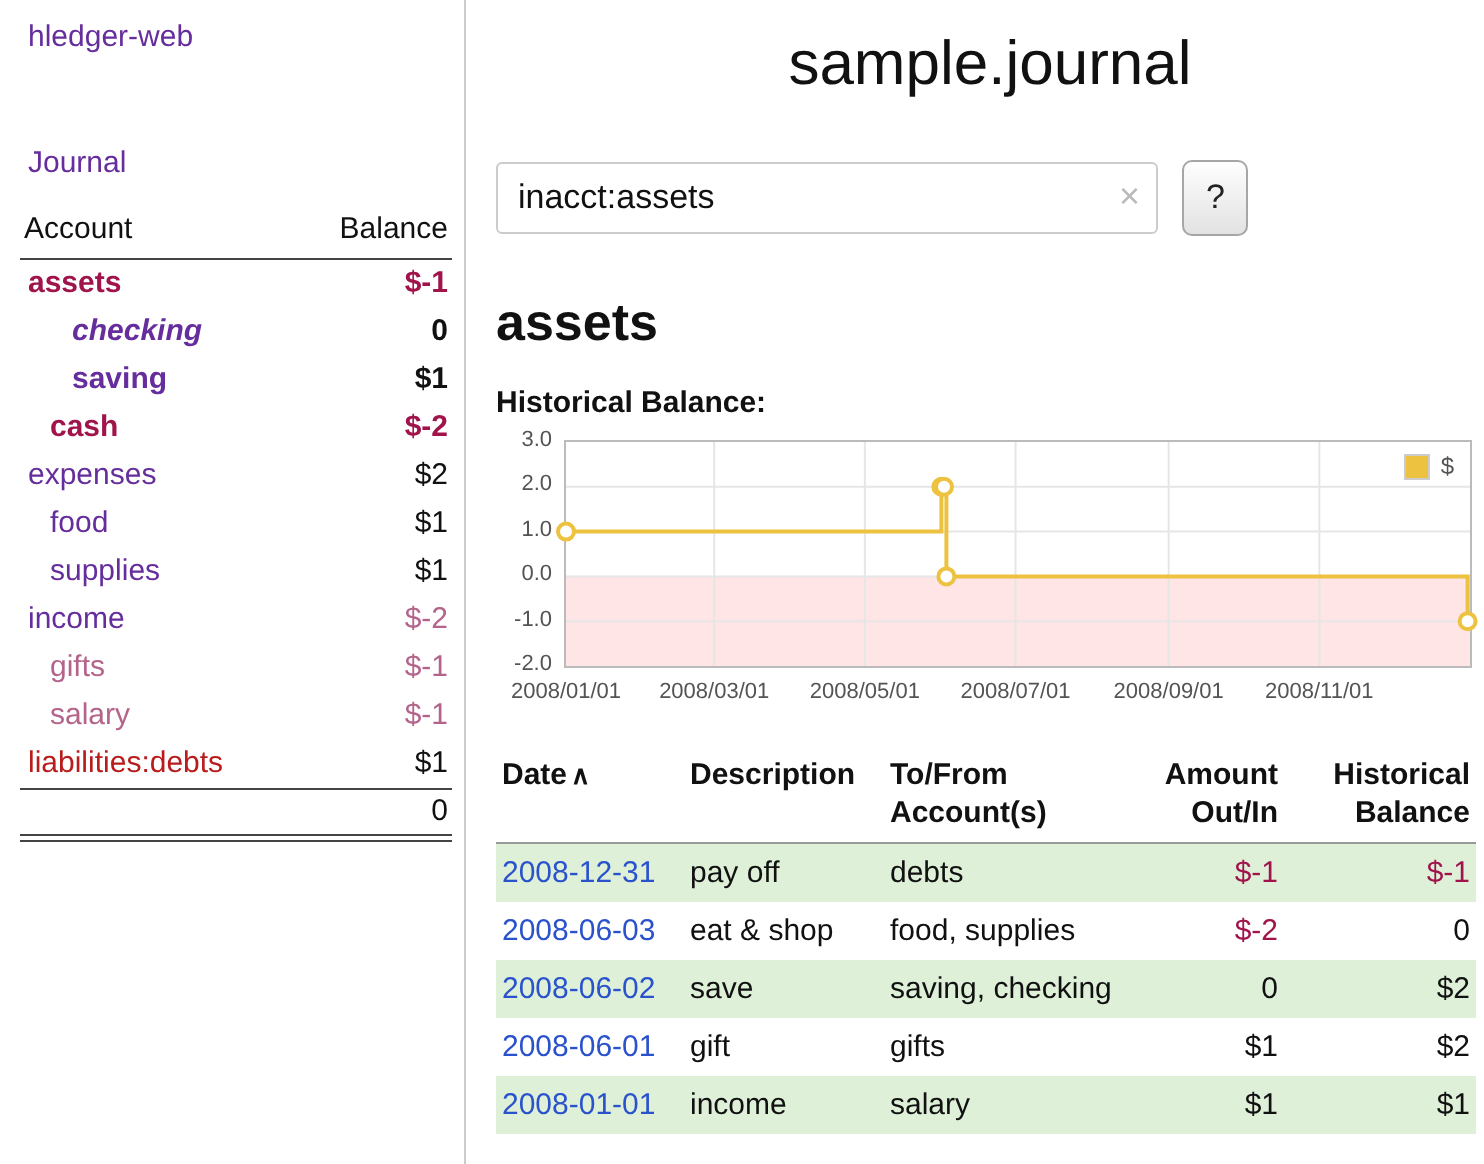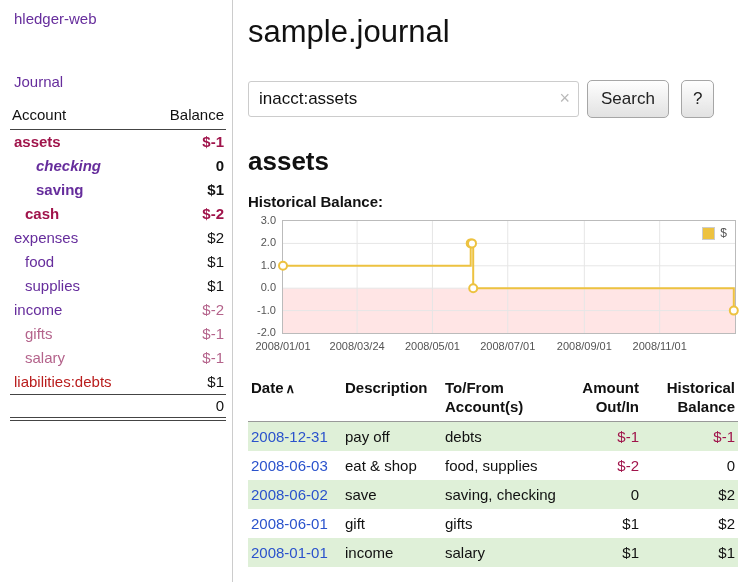--- a/index.html
+++ b/index.html
@@ -17,21 +17,21 @@
   .accounts thead th.acct-h { text-align:left; }
   .accounts thead th.bal-h { text-align:right; }
   .accounts td { padding:3px 2px; line-height:18px; }
   .acct-bal { text-align:right; }
   .bold { font-weight:bold; }
   .acctlink { text-decoration:none; }
   .accounts tfoot td { border-top:1px solid #444; border-bottom:4px double #444; padding:2px; }
 
   
   .main { flex:1; padding:10px 0 0 15px; }
-  h1.title { font-size:31px; font-weight:normal; margin:4px 0 0 0; }
+  h1.title { font-size:31px; font-weight:normal; margin:4px 0 0 0;text-align:center; }
   .search-row { display:flex; align-items:center; margin-top:30px; }
   .search-wrap { position:relative; }
   .search-input { width:331px; height:36px; font-size:17px; font-family:inherit; padding:0 30px 0 10px;
                   border:1px solid #ccc; border-radius:3px; color:#111; }
   .clear-icon { position:absolute; right:9px; top:7px; font-size:18px; color:#b9b9b9; cursor:pointer; }
   .btn { height:38px; font-size:17px; font-family:inherit; color:#222;
          background:linear-gradient(#fefefe,#e2e2e2); border:1px solid #a6a6a6; border-radius:5px; cursor:pointer; }
   .btn.search { margin-left:8px; padding:0 13px; }
   .btn.help { margin-left:12px; padding:0 11px; }
   h2.acct-heading { font-size:26px; font-weight:bold; margin:28px 0 0 0; }
@@ -133,21 +133,20 @@
   </aside>
 
   <main class="main">
     <h1 class="title">sample.journal</h1>
 
     <div class="search-row">
       <div class="search-wrap">
         <input class="search-input" type="text" value="inacct:assets" style="">
         <span class="clear-icon">×</span>
       </div>
-      <button class="btn search">Search</button>
       <button class="btn help">?</button>
     </div>
 
     <h2 class="acct-heading">assets</h2>
     <div class="chart-label">Historical Balance:</div>
 
     <div class="chart">
       <div class="axis">
           <div class="ylab" style="top: -4px;">3.0</div>
           <div class="ylab" style="top: 18.4px;">2.0</div>
@@ -175,21 +174,21 @@
             <circle cx="190.2" cy="67.2" r="4" fill="#fff" stroke="#edc240" stroke-width="2"></circle>
             <circle cx="450.8" cy="89.6" r="4" fill="#fff" stroke="#edc240" stroke-width="2"></circle>
           </svg>
         <div class="legend">
           <span class="legend-swatch" style="background: rgb(237, 194, 64);"></span>
           <span class="legend-label">$</span>
         </div>
       </div>
       <div class="axis">
           <div class="xlab" style="left: 35px;">2008/01/01</div>
-          <div class="xlab" style="left: 109.098px;">2008/03/24</div>
+          <div class="xlab" style="left: 109.098px;">2008/03/01</div>
           <div class="xlab" style="left: 184.432px;">2008/05/01</div>
           <div class="xlab" style="left: 259.765px;">2008/07/01</div>
           <div class="xlab" style="left: 336.333px;">2008/09/01</div>
           <div class="xlab" style="left: 411.667px;">2008/11/01</div>
         </div>
     </div>
 
     <table class="register">
       <colgroup>
         <col style="width:94px">

